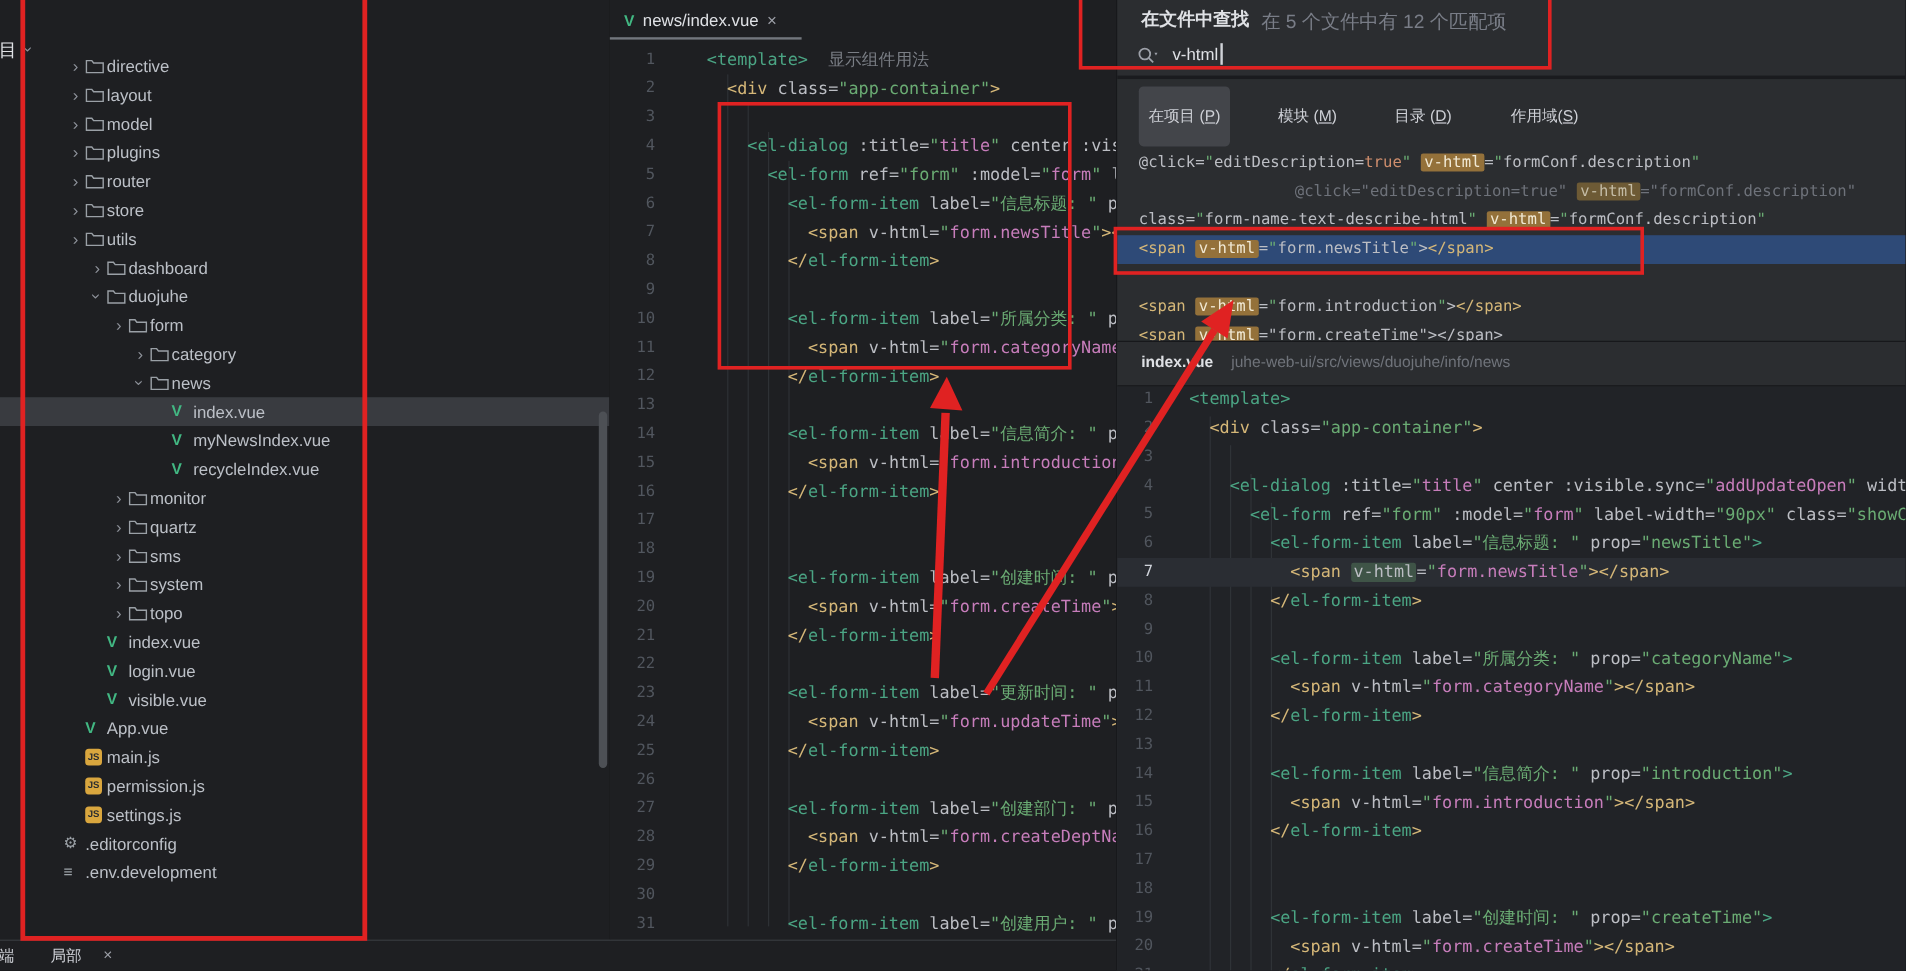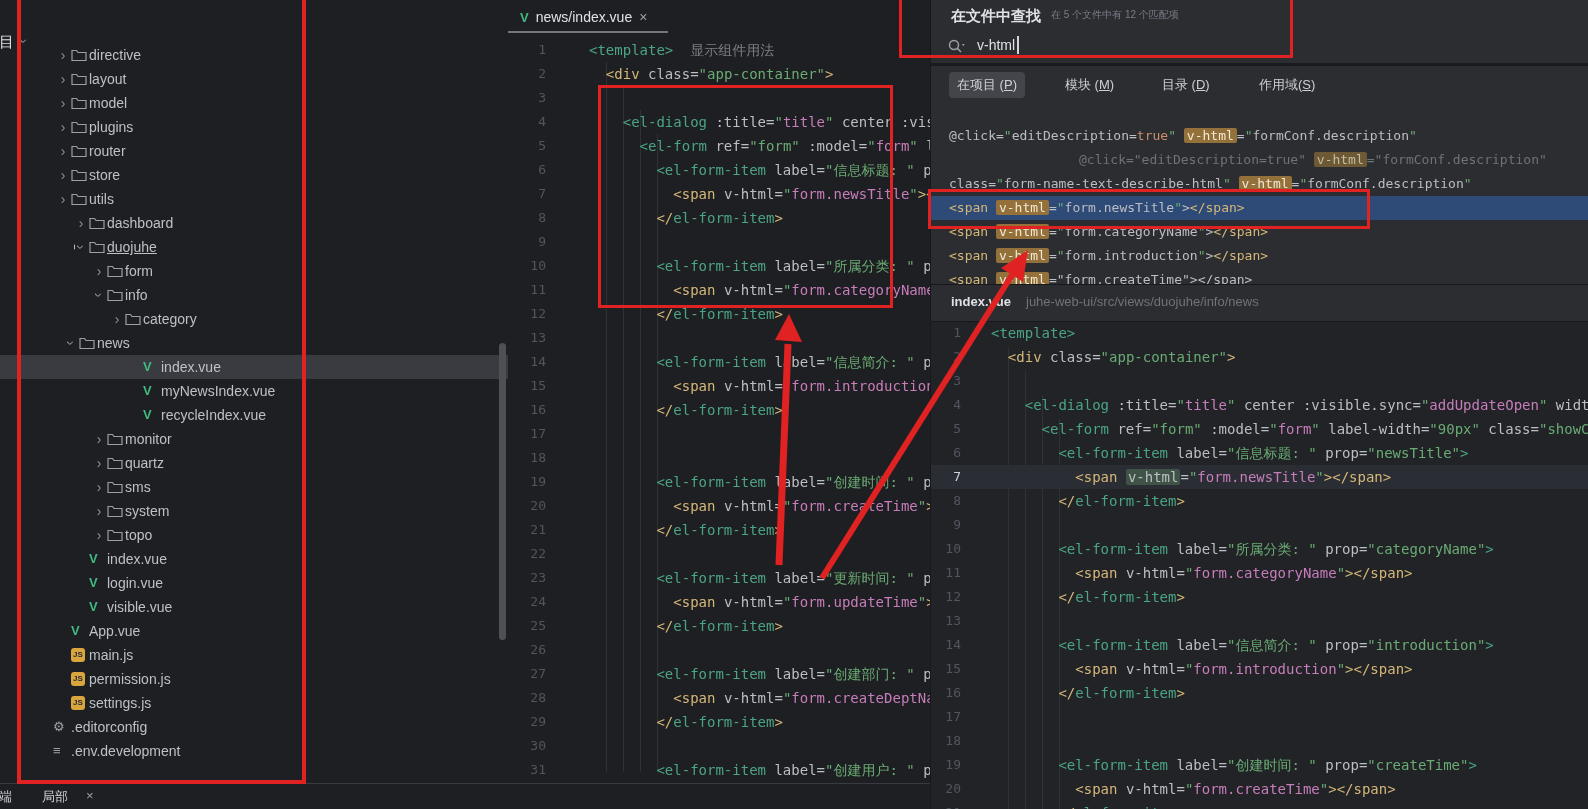--- a/index.html
+++ b/index.html
@@ -46,28 +46,28 @@
   .s-chipd{background:#6d5a35;color:#c4bca6;border-radius:2px;padding:0 3px;}
   .s-mchip{background:var(--match-current);border-radius:2px;padding:0 2px;color:var(--c-attr);}
   
   .statusbar{position:absolute;left:0;top:783px;width:930px;height:26px;background:var(--bg);border-top:1px solid var(--border);font-size:13px;color:#ced0d6;}
   .stab{position:absolute;top:4px;white-space:nowrap;}
   .st-term{left:-14px;} .st-local{left:42px;} .st-close{left:86px;color:#9da0a8;}
   
   .find-panel{position:absolute;left:930px;top:0;width:658px;height:809px;background:var(--panel);border-left:1px solid #17181b;overflow:hidden;}
   .fheader{position:absolute;left:0;top:0;width:100%;height:34px;}
   .ftitle{position:absolute;left:20px;top:7px;font-size:15px;font-weight:bold;color:var(--text-bright);white-space:nowrap;}
-  .fsummary{position:absolute;left:120px;top:8px;font-size:10px;color:var(--text-faint);white-space:nowrap;}
+  .fsummary{position:absolute;left:120px;top:8px;font-size:16px;color:var(--text-faint);white-space:nowrap;}
   .fsearch{position:absolute;left:0;top:34px;width:100%;height:28px;}
   .fsicon{position:absolute;left:16px;top:4px;}
   .fquery{position:absolute;left:46px;top:3px;font-size:14px;color:var(--text-bright);}
   .fcaret{position:absolute;top:2px;width:1.5px;height:18px;background:#d0d3d8;}
   .fsep{position:absolute;left:0;top:63px;width:100%;height:3px;background:#1a1b1e;}
   .scope-row{position:absolute;left:0;top:66px;width:100%;height:34px;background:var(--panel);z-index:3;font-size:13px;color:#ced0d6;}
-  .scope{position:absolute;top:6px;padding:4px 8px;border-radius:4px;white-space:nowrap;}
+  .scope{position:absolute;top:6px;padding:16px 8px;border-radius:4px;white-space:nowrap;}
   .scope.active{background:#43454a;}
   .scope .mn{text-decoration:underline;}
   .results{position:absolute;left:0;top:0;width:100%;height:284px;z-index:1;}
   .rrow{position:absolute;left:0;width:100%;height:24px;line-height:24px;white-space:pre;font-family:"DejaVu Sans Mono",monospace;font-size:13px;padding-left:18px;box-sizing:border-box;}
   .rrow.sel{background:var(--selected-result);}
   .rrow.indent{padding-left:148px;}
   .pv-header{position:absolute;left:0;top:284px;width:100%;height:36px;background:var(--panel);border-top:1px solid #17181b;border-bottom:1px solid #17181b;z-index:4;}
   .pv-file{position:absolute;left:20px;top:9px;font-size:13px;font-weight:bold;color:var(--text-bright);}
   .pv-path{position:absolute;left:95px;top:9px;font-size:13px;color:#6f737a;white-space:nowrap;}
   .pv{position:absolute;left:0;top:321px;width:658px;height:488px;background:#212327;z-index:2;}
@@ -152,57 +152,48 @@
         </div>
         <div class="trow" style="padding-left: 73px;">
           <span class="tchev">›</span>
           <span class="ticon">
             <svg width="16" height="14" viewBox="0 0 16 14">
               <path d="M1 2.5h4.5l1.5 2H15v8H1z" fill="none" stroke="#9aa0a6" stroke-width="1.2"></path>
             </svg>
           </span>
           <span>dashboard</span>
         </div>
-        <div class="trow" style="padding-left: 73px; text-decoration: underline;">
+        <div class="trow" style="padding-left: 73px;">
           <span class="tchev down">›</span>
           <span class="ticon">
             <svg width="16" height="14" viewBox="0 0 16 14">
               <path d="M1 2.5h4.5l1.5 2H15v8H1z" fill="none" stroke="#9aa0a6" stroke-width="1.2"></path>
             </svg>
           </span>
           <span>duojuhe</span>
         </div>
         <div class="trow" style="padding-left: 91px;">
           <span class="tchev">›</span>
           <span class="ticon">
             <svg width="16" height="14" viewBox="0 0 16 14">
               <path d="M1 2.5h4.5l1.5 2H15v8H1z" fill="none" stroke="#9aa0a6" stroke-width="1.2"></path>
             </svg>
           </span>
           <span>form</span>
         </div>
-        <div class="trow" style="padding-left: 91px;">
-          <span class="tchev down">›</span>
-          <span class="ticon">
-            <svg width="16" height="14" viewBox="0 0 16 14">
-              <path d="M1 2.5h4.5l1.5 2H15v8H1z" fill="none" stroke="#9aa0a6" stroke-width="1.2"></path>
-            </svg>
-          </span>
-          <span>info</span>
-        </div>
         <div class="trow" style="padding-left: 109px;">
           <span class="tchev">›</span>
           <span class="ticon">
             <svg width="16" height="14" viewBox="0 0 16 14">
               <path d="M1 2.5h4.5l1.5 2H15v8H1z" fill="none" stroke="#9aa0a6" stroke-width="1.2"></path>
             </svg>
           </span>
           <span>category</span>
         </div>
-        <div class="trow" style="padding-left: 63px;">
+        <div class="trow" style="padding-left: 109px;">
           <span class="tchev down">›</span>
           <span class="ticon">
             <svg width="16" height="14" viewBox="0 0 16 14">
               <path d="M1 2.5h4.5l1.5 2H15v8H1z" fill="none" stroke="#9aa0a6" stroke-width="1.2"></path>
             </svg>
           </span>
           <span>news</span>
         </div>
         <div class="trow sel" style="padding-left: 127px;">
           <span class="tchev"></span>
@@ -413,21 +404,20 @@
         <span class="scope active" style="left: 18px;"><span>在项目 (</span><span class="mn">P</span><span>)</span></span>
         <span class="scope" style="left: 126px;"><span>模块 (</span><span class="mn">M</span><span>)</span></span>
         <span class="scope" style="left: 223px;"><span>目录 (</span><span class="mn">D</span><span>)</span></span>
         <span class="scope" style="left: 320px;"><span>作用域(</span><span class="mn">S</span><span>)</span></span>
       </div>
     <div class="results">
         <div class="rrow" style="top: 124px;"><span class="s-attr">@click=</span><span class="s-str">"</span><span class="s-plain">editDescription=</span><span class="s-kw">true</span><span class="s-str">"</span><span class="s-plain"> </span><span class="s-chip">v-html</span><span class="s-plain">=</span><span class="s-str">"</span><span class="s-plain">formConf.description</span><span class="s-str">"</span></div>
         <div class="rrow indent" style="top: 148px;"><span class="s-dim">@click="editDescription=true" </span><span class="s-chipd">v-html</span><span class="s-dim">="formConf.description"</span></div>
         <div class="rrow" style="top: 172px;"><span class="s-plain">class=</span><span class="s-str">"</span><span class="s-plain">form-name-text-describe-html</span><span class="s-str">"</span><span class="s-plain"> </span><span class="s-chip">v-html</span><span class="s-plain">=</span><span class="s-str">"</span><span class="s-plain">formConf.description</span><span class="s-str">"</span></div>
         <div class="rrow sel" style="top: 196px;"><span class="s-htm">&lt;span </span><span class="s-chip">v-html</span><span class="s-plain">=</span><span class="s-str">"</span><span class="s-plain">form.newsTitle</span><span class="s-str">"</span><span class="s-plain">&gt;</span><span class="s-htm">&lt;/span&gt;</span></div>
-        <div class="rrow" style="top: 220px;"><span class="s-htm">&lt;span </span><span class="s-chip">v-html</span><span class="s-plain">=</span><span class="s-str">"</span><span class="s-plain">form.categoryName</span><span class="s-str">"</span><span class="s-plain">&gt;</span><span class="s-htm">&lt;/span&gt;</span></div>
         <div class="rrow" style="top: 244px;"><span class="s-htm">&lt;span </span><span class="s-chip">v-html</span><span class="s-plain">=</span><span class="s-str">"</span><span class="s-plain">form.introduction</span><span class="s-str">"</span><span class="s-plain">&gt;</span><span class="s-htm">&lt;/span&gt;</span></div>
         <div class="rrow" style="top: 268px;"><span class="s-htm">&lt;span </span><span class="s-chip">v-html</span><span class="s-plain">="form.createTime"&gt;&lt;/span&gt;</span></div>
       </div>
     <div class="pv-header">
       <span class="pv-file">index.vue</span>
       <span class="pv-path">juhe-web-ui/src/views/duojuhe/info/news</span>
     </div>
     <div class="pv">
       <div class="guide" style="left:77px;top:26px;height:462px;"></div>
       <div class="guide" style="left:94px;top:50px;height:438px;"></div>

